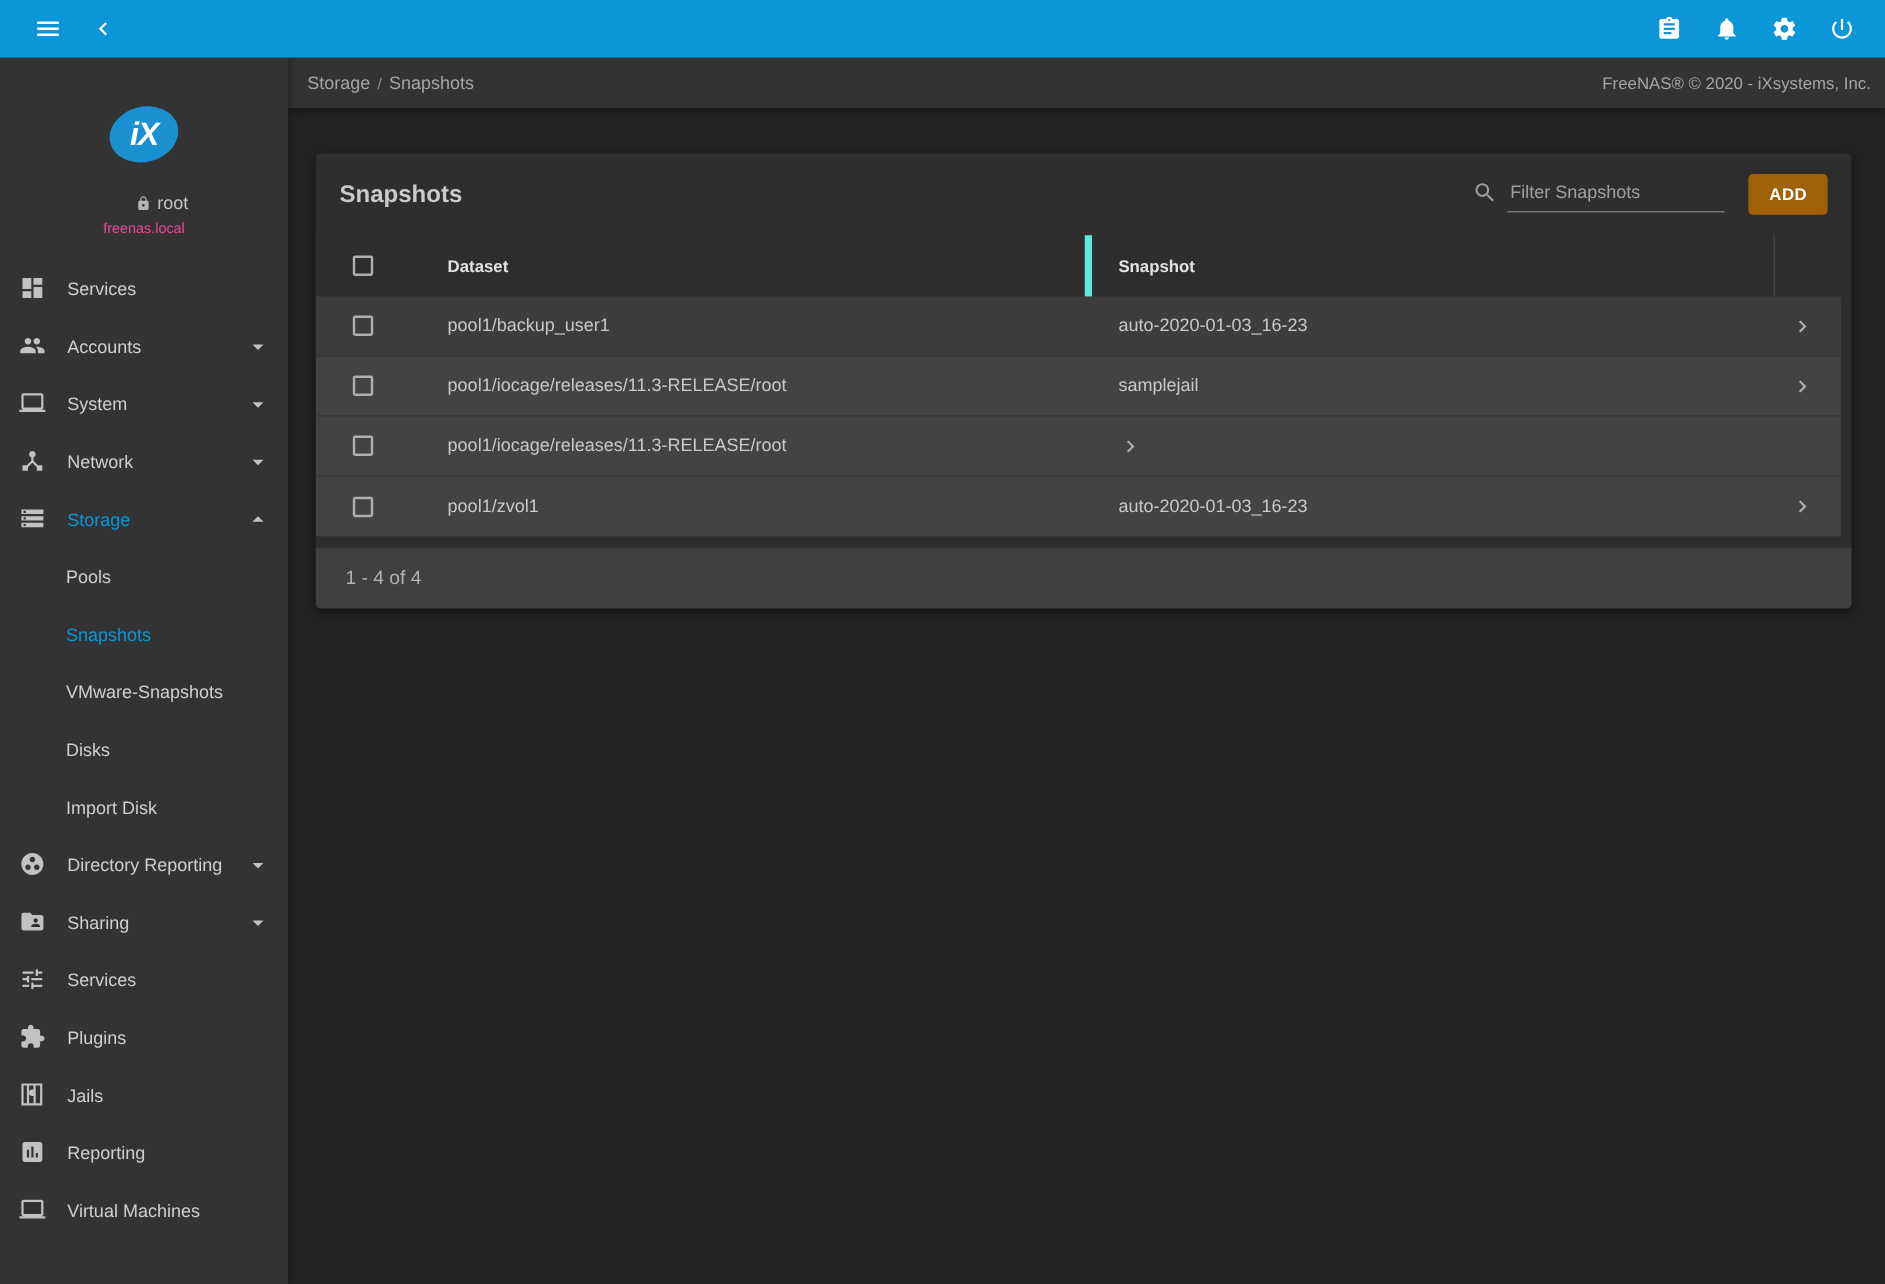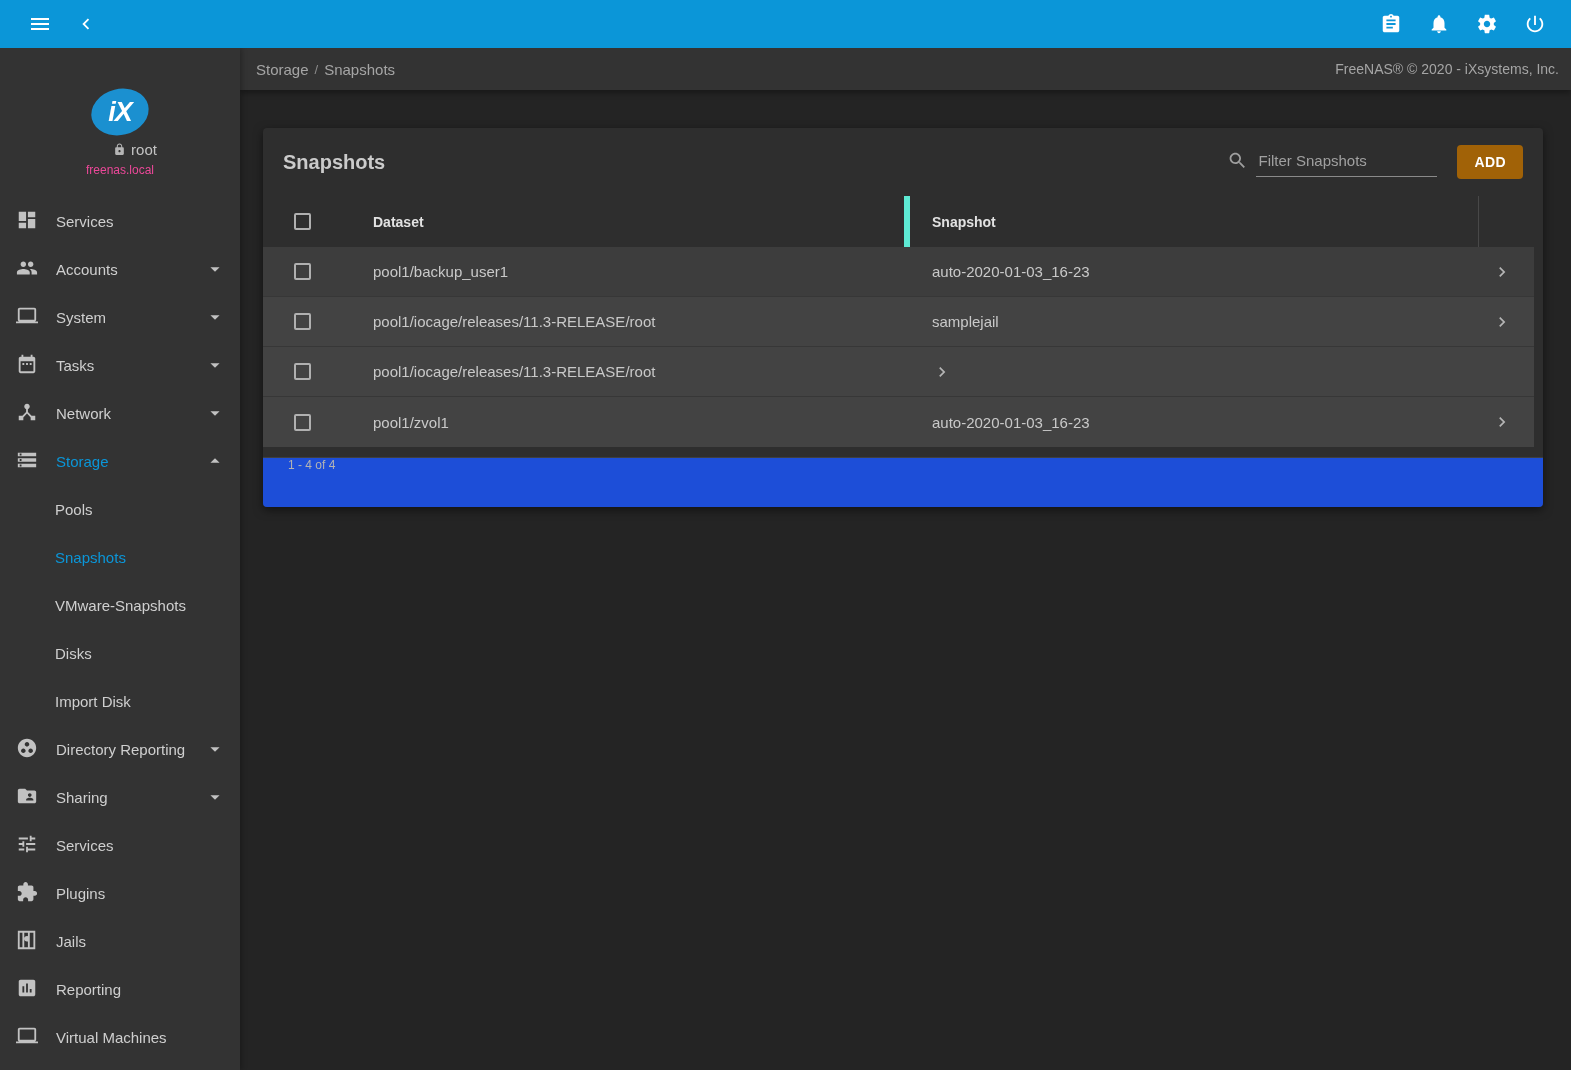--- a/index.html
+++ b/index.html
@@ -39,21 +39,21 @@
     width:58px; height:46px; margin:0 auto; position:relative;
   }
   .avatar::before {
     content:""; position:absolute; inset:0;
     background:#1b90d0; border-radius:50%; transform:rotate(-14deg);
   }
   .avatar-text {
     position:absolute; inset:0; display:flex; align-items:center; justify-content:center;
     color:#fff; font-style:italic; font-weight:bold; font-size:27px; letter-spacing:-1px;
   }
-  .user-row { margin-top:6px; display:flex; align-items:center; justify-content:center; gap:5px;
+  .user-row { margin-top:26px; display:flex; align-items:center; justify-content:center; gap:5px;
     color:#c3c3c3; font-size:15px;padding-left:30px; }
   .user-row .lock { color:#b5b5b5; }
   .host { margin-top:5px; color:#ec4899; font-size:12px; }
 
   .nav { padding-top:20px; }
   .nav-item {
     height:48px; display:flex; align-items:center; padding:0 14px 0 16px;
     font-size:15px; color:#cfcfcf; cursor:pointer;
   }
   .nav-icon { width:24px; height:24px; margin-right:16px; color:#c2c2c2; flex:none; }
@@ -109,22 +109,22 @@
   .td { font-size:15px; color:#c9c9c9; overflow:hidden; white-space:nowrap; }
   .td.col-dataset, .td.col-snapshot { border-right:none; }
   .row-chevron { width:64px; display:flex; justify-content:center; color:#b5b5b5; }
 
   .cb {
     width:17px; height:17px; border:2px solid #b0b0b0; border-radius:2px;
     background:transparent; cursor:pointer;
   }
 
   .tfoot {
-    border-top:1px solid #404040; height:50px; display:flex; 
-    padding-left:25px; background:#1d4ed8; color:#b3b3b3; font-size:12px;
+    border-top:1px solid #404040; height:50px; display:flex; align-items:center;
+    padding-left:25px; background:#404040; color:#b3b3b3; font-size:16px;
   }
 </style>
 </head>
 <body>
 
 <header class="topbar">
   <div class="topbar-left" id="topbar-left">
       <div class="topbar-btn">
         <span style="display: flex;">
           <svg width="24" height="24" viewBox="0 0 24 24" fill="currentColor">
@@ -209,33 +209,20 @@
           </svg>
         </span>
       </div>
       <div class="nav-item">
         <span class="nav-icon" style="display: flex;">
           <svg width="22" height="22" viewBox="0 0 24 24" fill="currentColor">
             <path d="M20 18c1.1 0 1.99-.9 1.99-2L22 5c0-1.1-.9-2-2-2H4c-1.1 0-2 .9-2 2v11c0 1.1.9 2 2 2H0v2h24v-2h-4zM4 5h16v11H4V5z"></path>
           </svg>
         </span>
         <span>System</span>
-        <span class="nav-arrow" style="display: flex;">
-          <svg width="22" height="22" viewBox="0 0 24 24" fill="currentColor">
-            <path d="M7 10l5 5 5-5z"></path>
-          </svg>
-        </span>
-      </div>
-      <div class="nav-item">
-        <span class="nav-icon" style="display: flex;">
-          <svg width="22" height="22" viewBox="0 0 24 24" fill="currentColor">
-            <path d="M9 11H7v2h2v-2zm4 0h-2v2h2v-2zm4 0h-2v2h2v-2zm2-7h-1V2h-2v2H8V2H6v2H5c-1.11 0-1.99.9-1.99 2L3 20c0 1.1.89 2 2 2h14c1.1 0 2-.9 2-2V6c0-1.1-.9-2-2-2zm0 16H5V9h14v11z"></path>
-          </svg>
-        </span>
-        <span>Tasks</span>
         <span class="nav-arrow" style="display: flex;">
           <svg width="22" height="22" viewBox="0 0 24 24" fill="currentColor">
             <path d="M7 10l5 5 5-5z"></path>
           </svg>
         </span>
       </div>
       <div class="nav-item">
         <span class="nav-icon" style="display: flex;">
           <svg width="22" height="22" viewBox="0 0 24 24" fill="currentColor">
             <path d="M17 16l-4-4V8.82C14.16 8.4 15 7.3 15 6c0-1.66-1.34-3-3-3S9 4.34 9 6c0 1.3.84 2.4 2 2.82V12l-4 4H3v5h5v-3.05l4-4.2 4 4.2V21h5v-5h-4z"></path>

